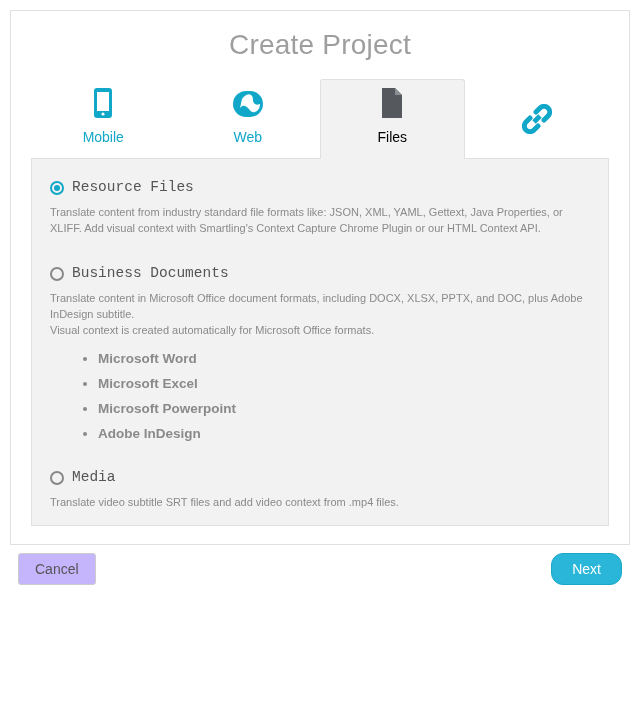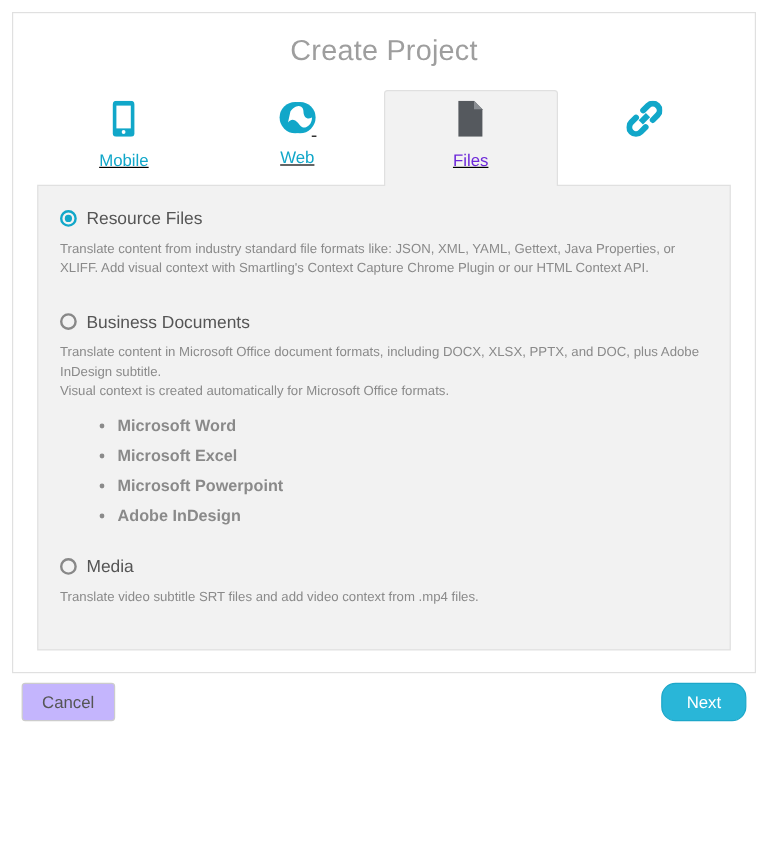--- a/index.html
+++ b/index.html
@@ -12,47 +12,47 @@
   }
   .dialog {
     border: 1px solid #e0e0e0;
     width: 620px;
     margin: 10px auto 0;
     background: #fff;
     position: relative;
   }
   .title {
     text-align: center;
-    font-size: 24px;
+    font-size: 28px;
     font-weight: 400;
     color: #9e9e9e;
     padding: 18px 0 18px;
     letter-spacing: 0.2px;
   }
   .tabs {
     display: flex;
     justify-content: space-around;
+    align-items: flex-end;
     padding: 0 20px;
     position: relative;
-    text-decoration: underline;
   }
   .tab {
     flex: 1;
     text-align: center;
     padding: 8px 4px 14px;
     cursor: pointer;
     font-size: 14px;
     font-weight: 500;
     color: #11a7c9;
     position: relative;
     border: 1px solid transparent;
     border-bottom: none;
   }
   .tab.active {
-    color: #6d28d9;
+    color: #000000;
     border: 1px solid #e0e0e0;
     border-bottom: none;
     background: #f2f2f2;
     border-top-left-radius: 3px;
     border-top-right-radius: 3px;
   }
   .tab .icon {
     display: block;
     margin: 0 auto 8px;
     color: inherit;
@@ -60,27 +60,28 @@
   .tab.active .icon { color: #616161; }
   .tab-label { display: block; }
   .panel {
     margin: 0 20px 18px;
     border: 1px solid #e0e0e0;
     background: #f2f2f2;
     padding: 20px 18px 14px;
     margin-top: -1px;
   }
   .option { margin-bottom: 28px; }
-  .option:last-child { margin-bottom: 20px; }
+  .option:last-child { margin-bottom: 0; }
   .option-head {
     display: flex;
-    align-items: flex-start;
+    align-items: flex-end;
     gap: 8px;
     margin-bottom: 10px;
     cursor: pointer;
+    font-family: Liberation Mono, monospace;
   }
   .radio {
     width: 14px; height: 14px;
     border: 2px solid #888;
     border-radius: 50%;
     display: inline-flex;
     align-items: center; justify-content: center;
     flex-shrink: 0;
   }
   .radio.selected { border-color: #11a7c9; }

